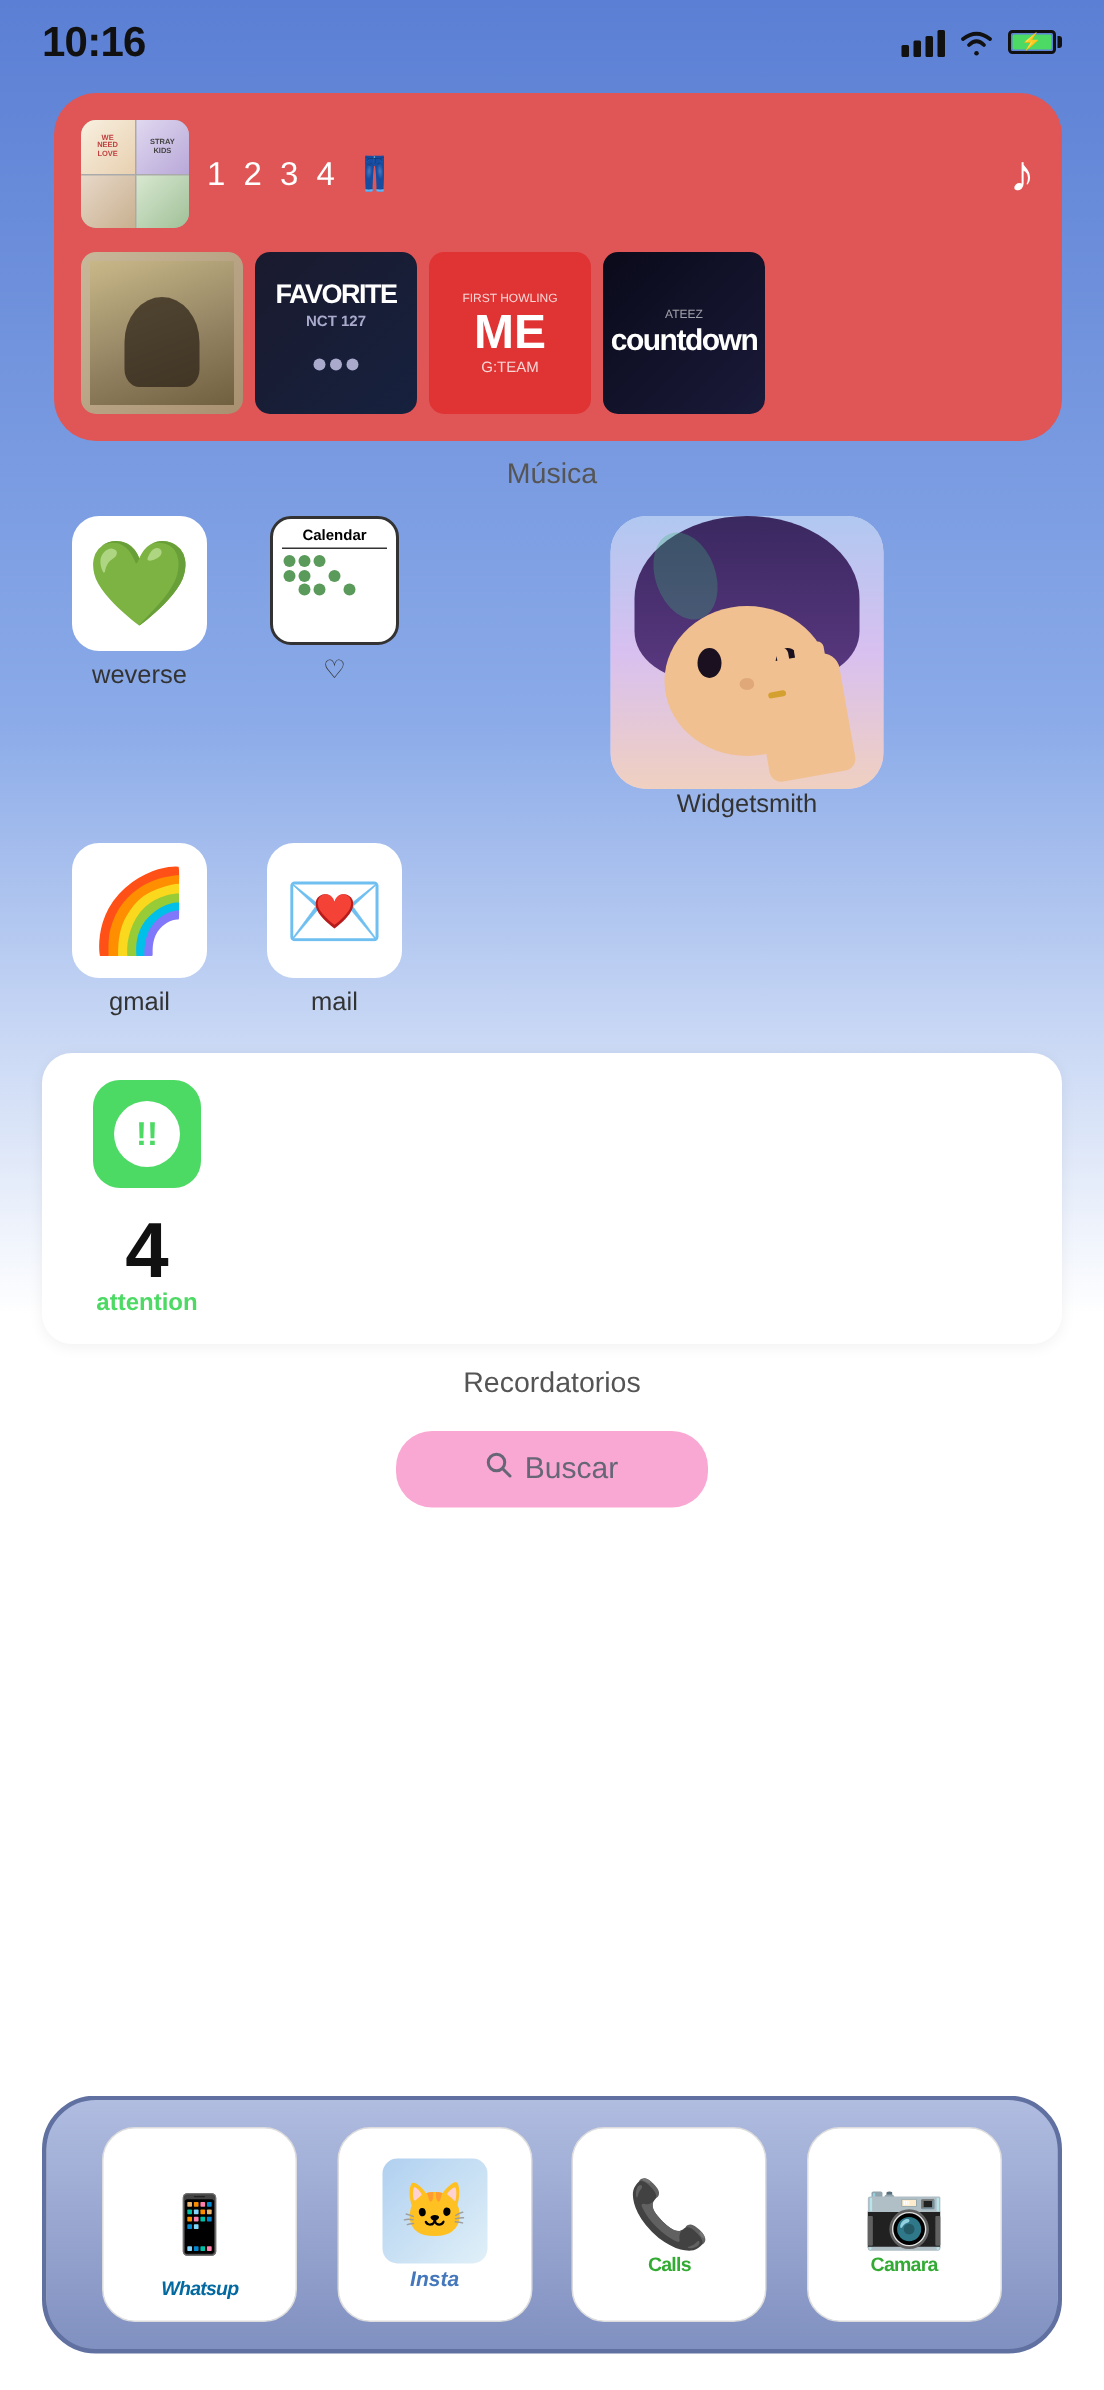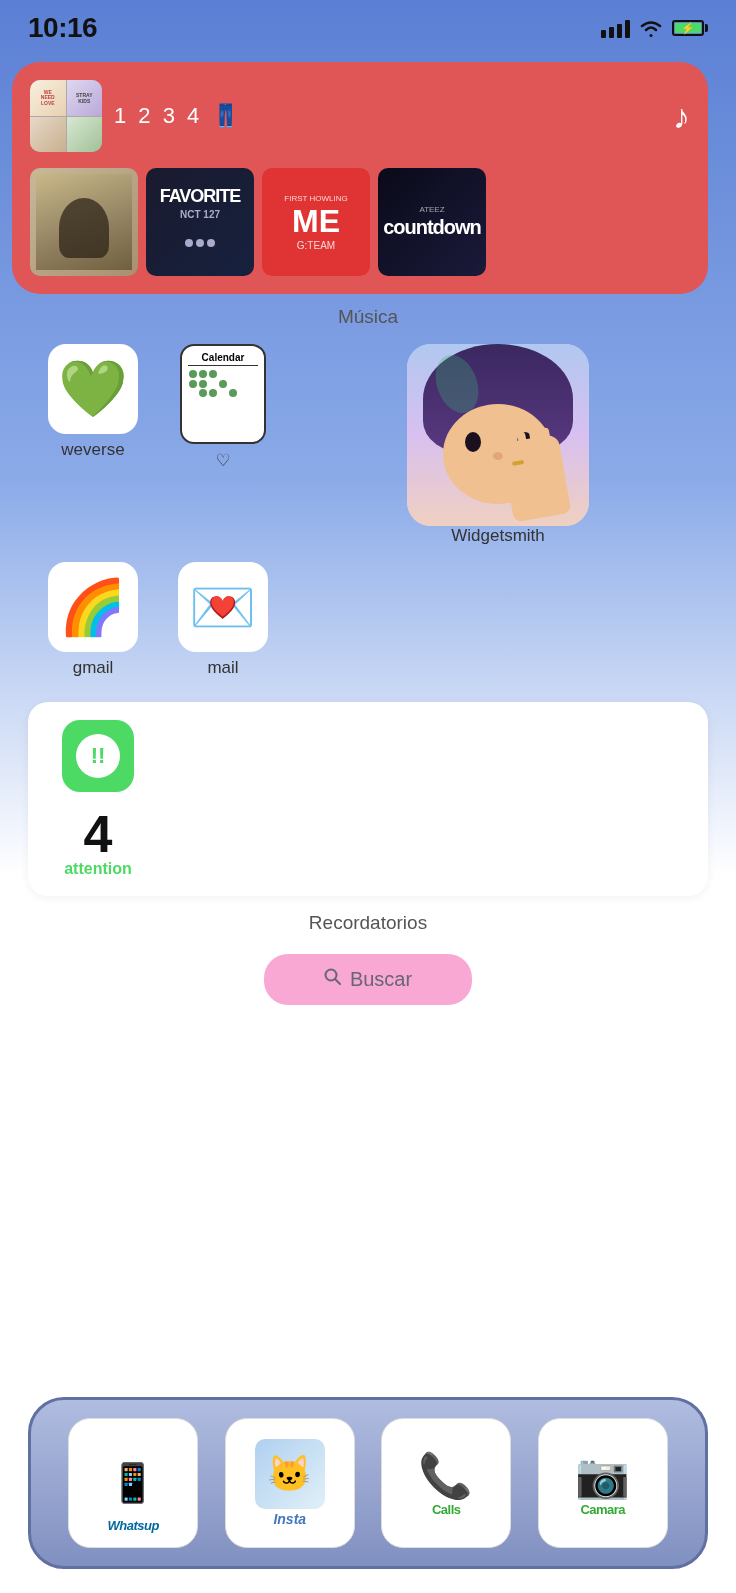--- a/index.html
+++ b/index.html
@@ -75,21 +75,21 @@
       top: 50%;
       transform: translate(-50%, -50%);
       font-size: 10px;
       color: #000;
       z-index: 2;
       font-weight: 900;
     }
 
     
     .music-widget-container {
-      margin: 10px 28px 12px 12px;
+      margin: 10px 28px 12px 36px;
     }
     .music-widget {
       background: #e05555;
       border-radius: 28px;
       padding: 18px;
       position: relative;
       overflow: hidden;
     }
     .music-top {
       display: flex;
@@ -446,21 +446,21 @@
 <div class="app-row-top">
 
   <div class="app-col">
     <div class="app-icon-wrapper" style="background:white;">
       <span style="font-size:56px;">💚</span>
     </div>
     <span class="app-label">weverse</span>
   </div>
 
   <div class="app-col">
-    <div class="app-icon-wrapper" style="background:white;border:2px solid #333;padding:6px;border-radius:14px;width:86px;height:100px;">
+    <div class="app-icon-wrapper" style="background:white;border:2px solid #333;padding:6px;border-radius:14px;width:86px;height:86px;">
       <div style="width:100%;height:100%;display:flex;flex-direction:column;">
         <div style="text-align:center;font-size:10px;font-weight:700;border-bottom:1.5px solid #333;padding-bottom:2px;margin-bottom:3px;">Calendar</div>
         <div style="display:grid;grid-template-columns:repeat(7,1fr);gap:1.5px;padding:1px;">
           <div style="width:8px;height:8px;background:#5a9a5a;border-radius:50%;"></div>
           <div style="width:8px;height:8px;background:#5a9a5a;border-radius:50%;"></div>
           <div style="width:8px;height:8px;background:#5a9a5a;border-radius:50%;"></div>
           <div style="width:8px;height:8px;border-radius:50%;"></div>
           <div style="width:8px;height:8px;border-radius:50%;"></div>
           <div style="width:8px;height:8px;border-radius:50%;"></div>
           <div style="width:8px;height:8px;border-radius:50%;"></div>

